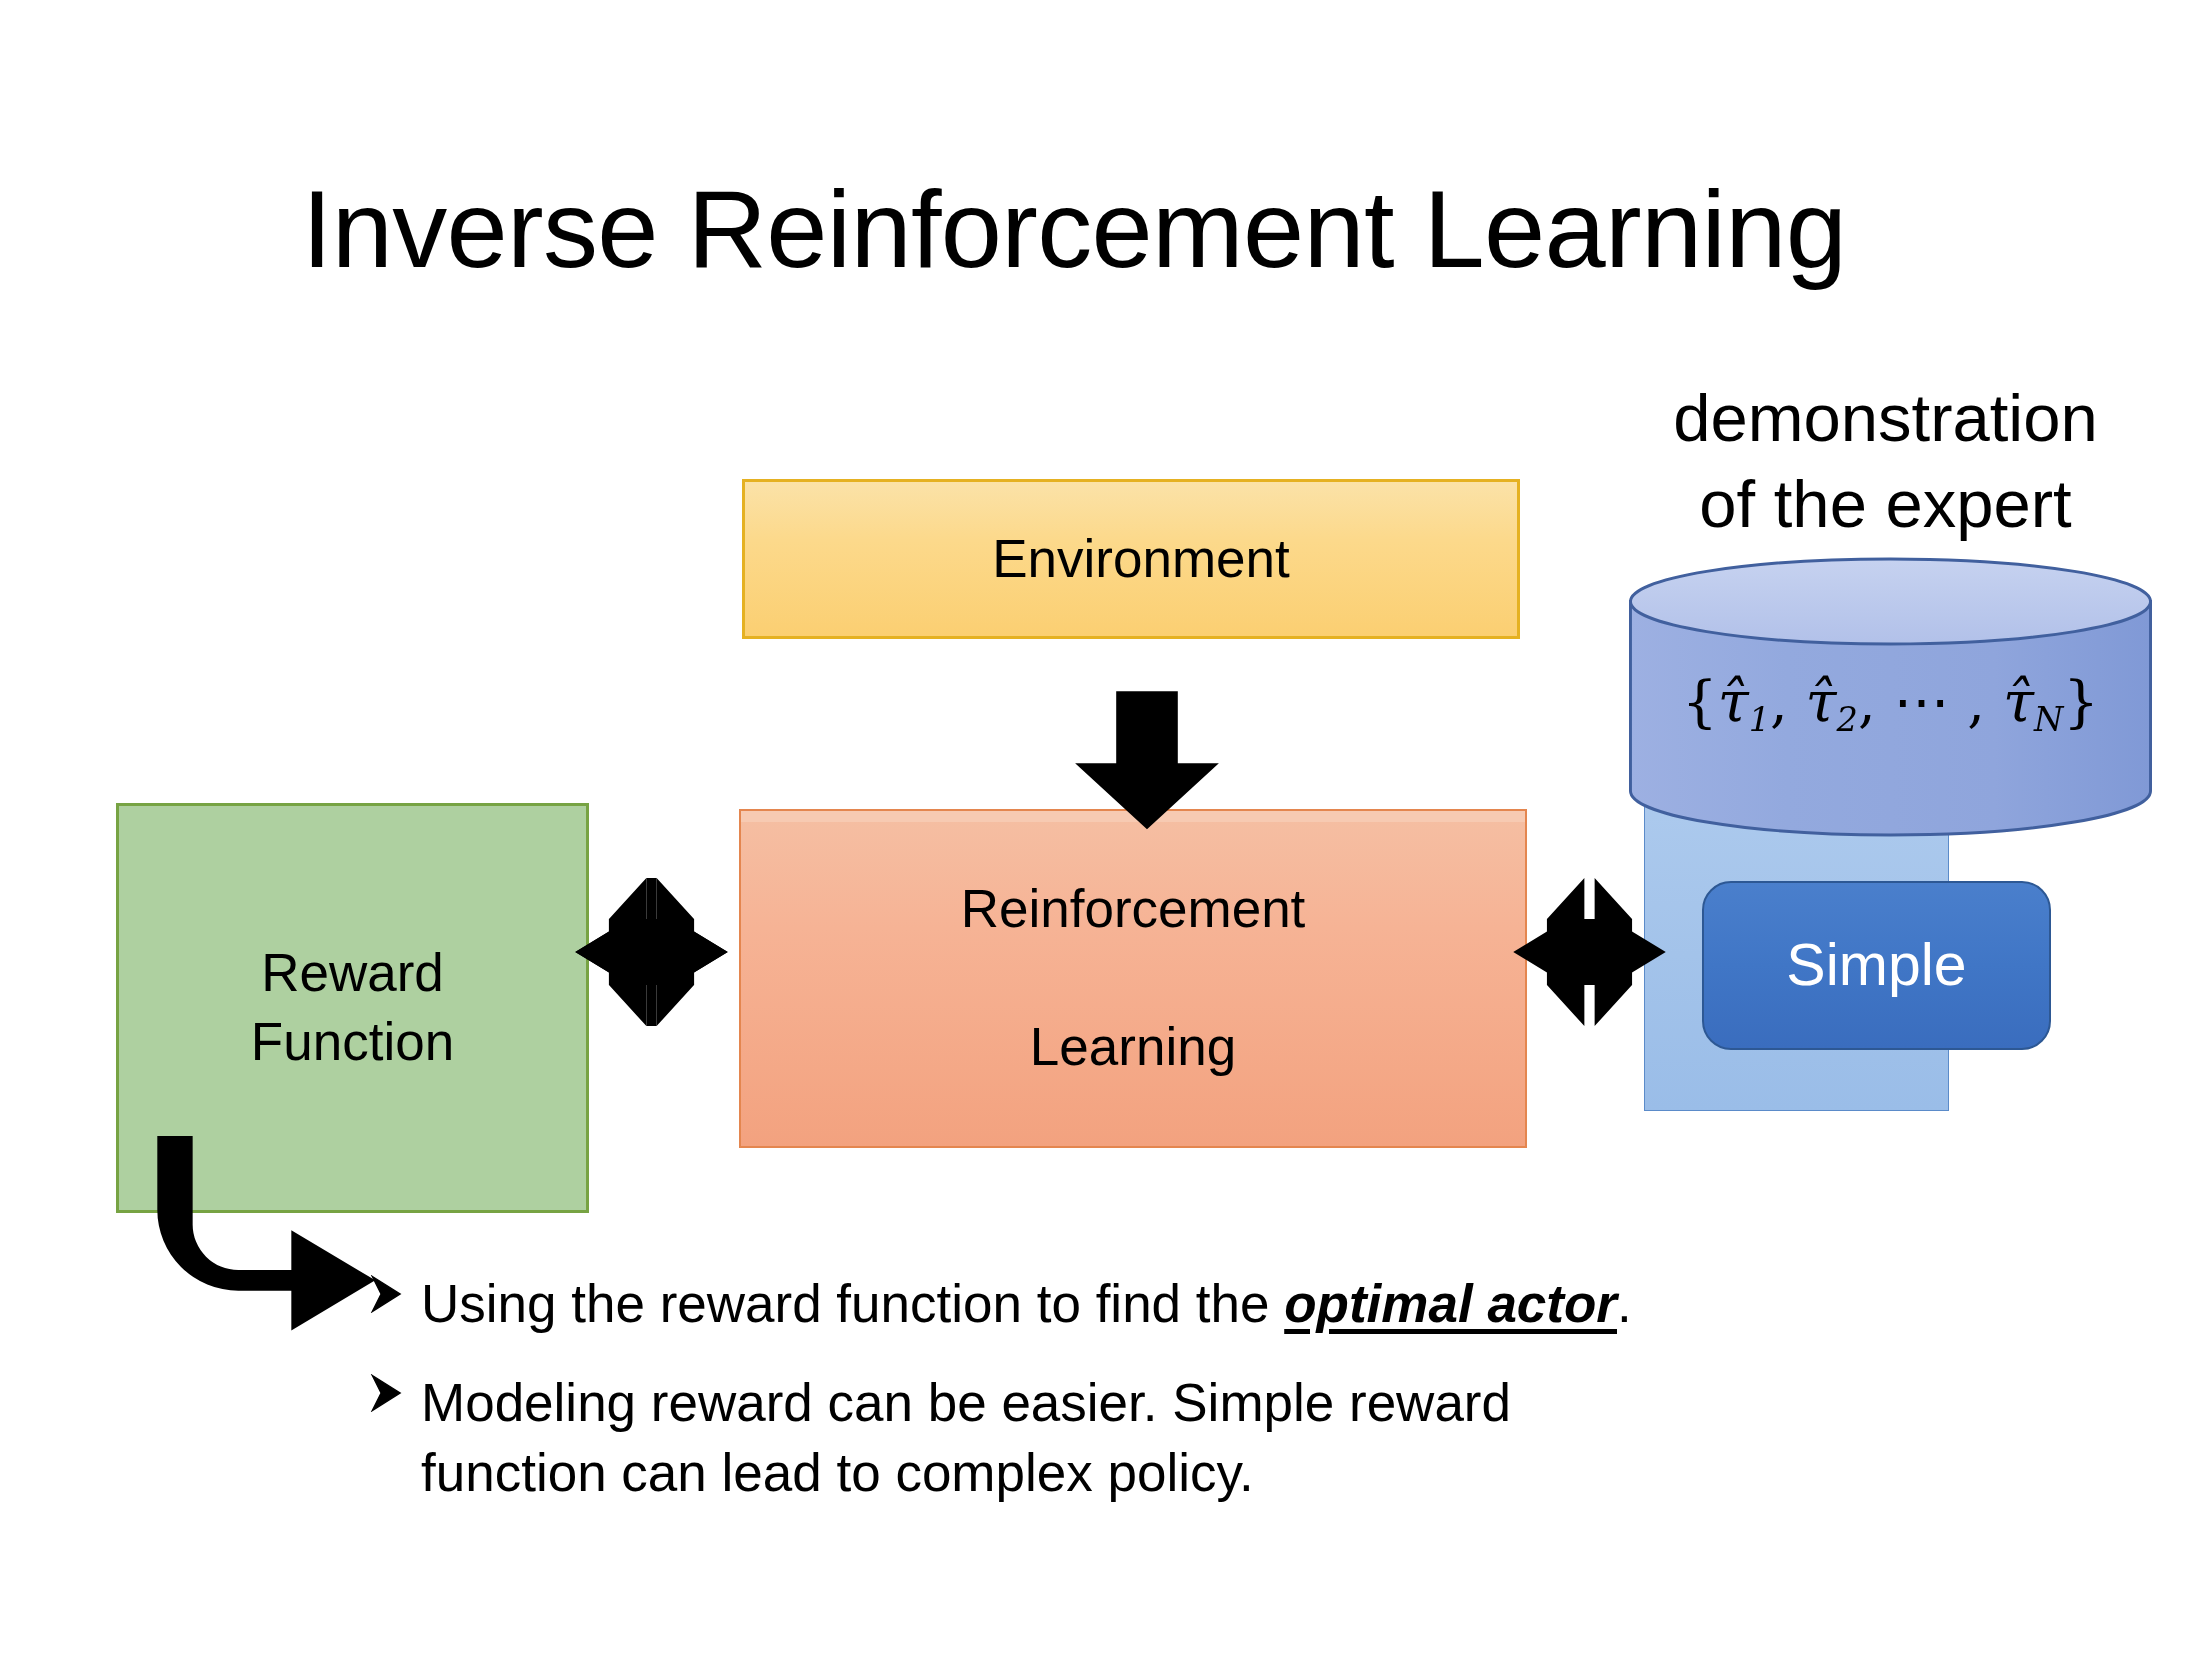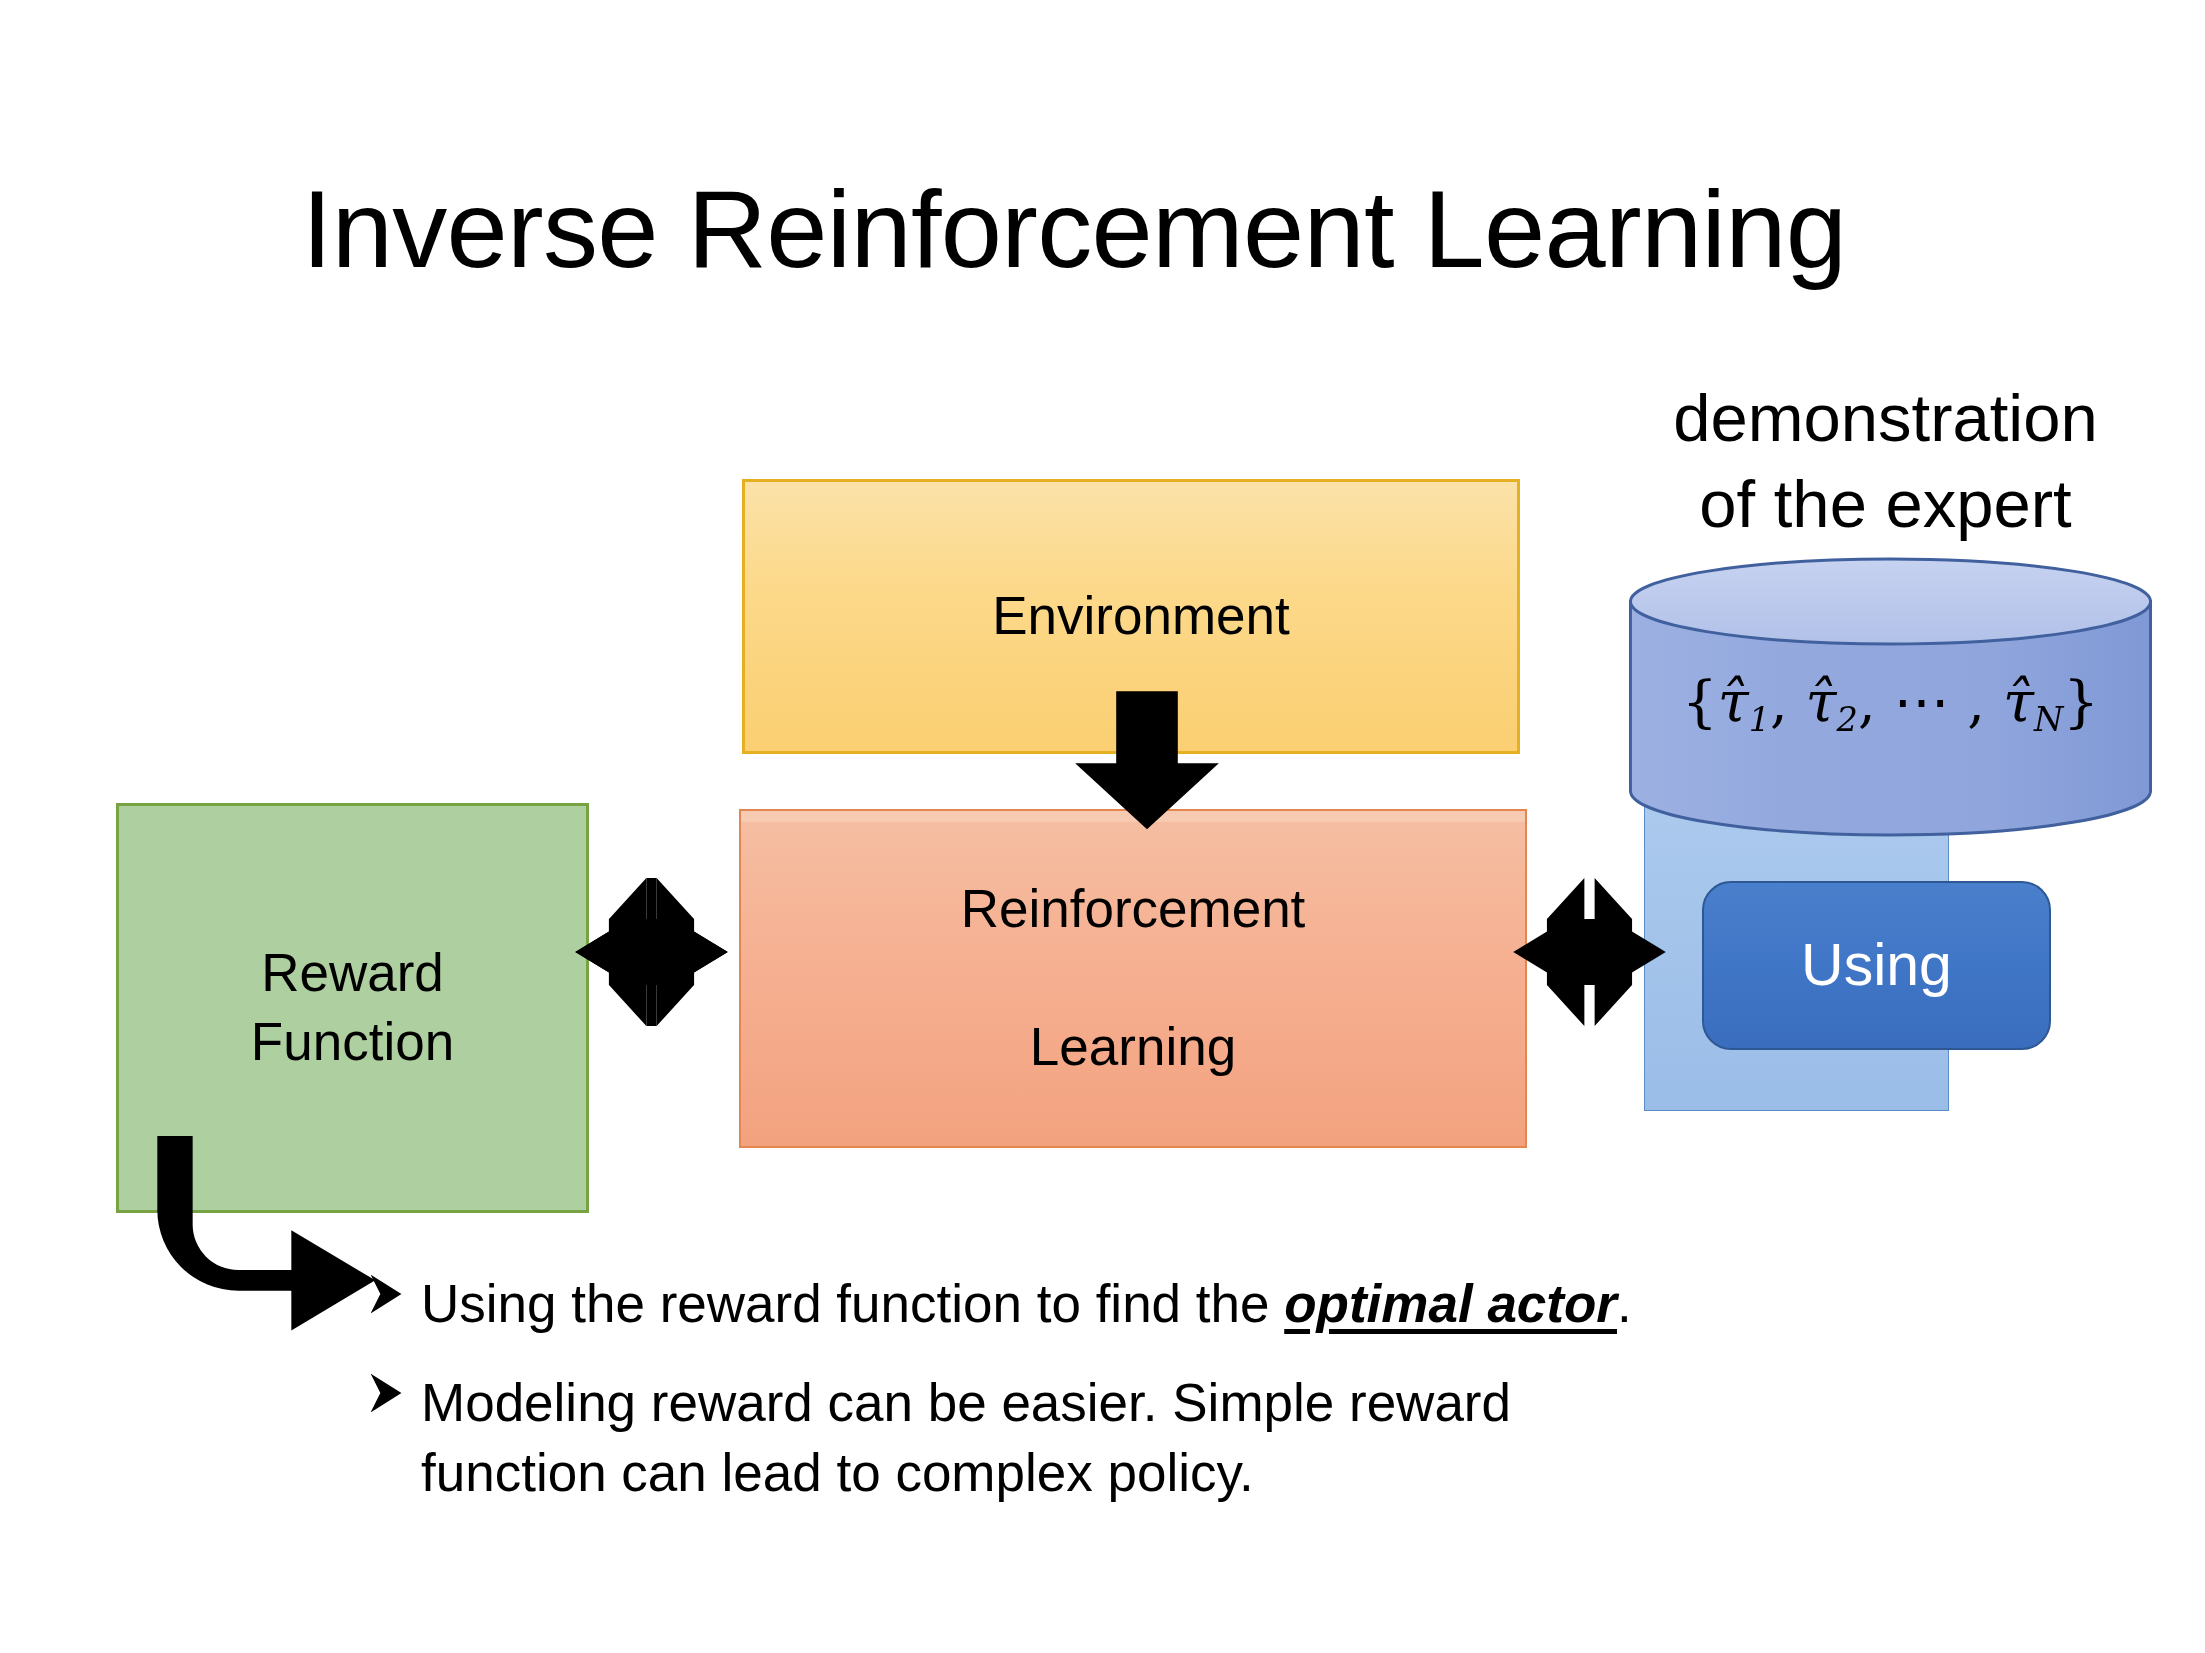--- a/index.html
+++ b/index.html
@@ -45,21 +45,21 @@
     line-height: 1.30;
     color: #000000;
     white-space: pre-line;
   }
 
   
   #environment-box {
     left: 742px;
     top: 479px;
     width: 778px;
-    height: 275px;
+    height: 160px;
     background: linear-gradient(180deg, #FBE2A8 0%, #FCD98B 38%, #FBCF72 100%);
     border: 3.7px solid #E5B122;
     padding-left: 20px;
   }
 
   
   #reward-function-box {
     left: 116px;
     top: 803px;
     width: 473px;
@@ -241,21 +241,21 @@
 </div>
 
 <div class="box" id="reinforcement-learning-box">
   <span class="box-label">Reinforcement
 
 Learning</span>
 </div>
 <div id="rl-topstripe"></div>
 
 <div class="box" id="expert-box">
-  <span class="box-label">Using</span>
+  <span class="box-label">Simple</span>
 </div>
 
 <div class="arrow-svg" id="arrow-down-env-rl">
   <svg viewBox="0 0 240 190" width="176" height="140" aria-hidden="true">
     <path d="M78,0 L162,0 L162,98 L218,98 L120,188 L22,98 L78,98 Z" fill="#000000"></path>
   </svg>
 </div>
 
 <div class="arrow-svg" id="arrow-quad-left">
   <svg viewBox="0 0 208 210" width="153" height="154" aria-hidden="true">

